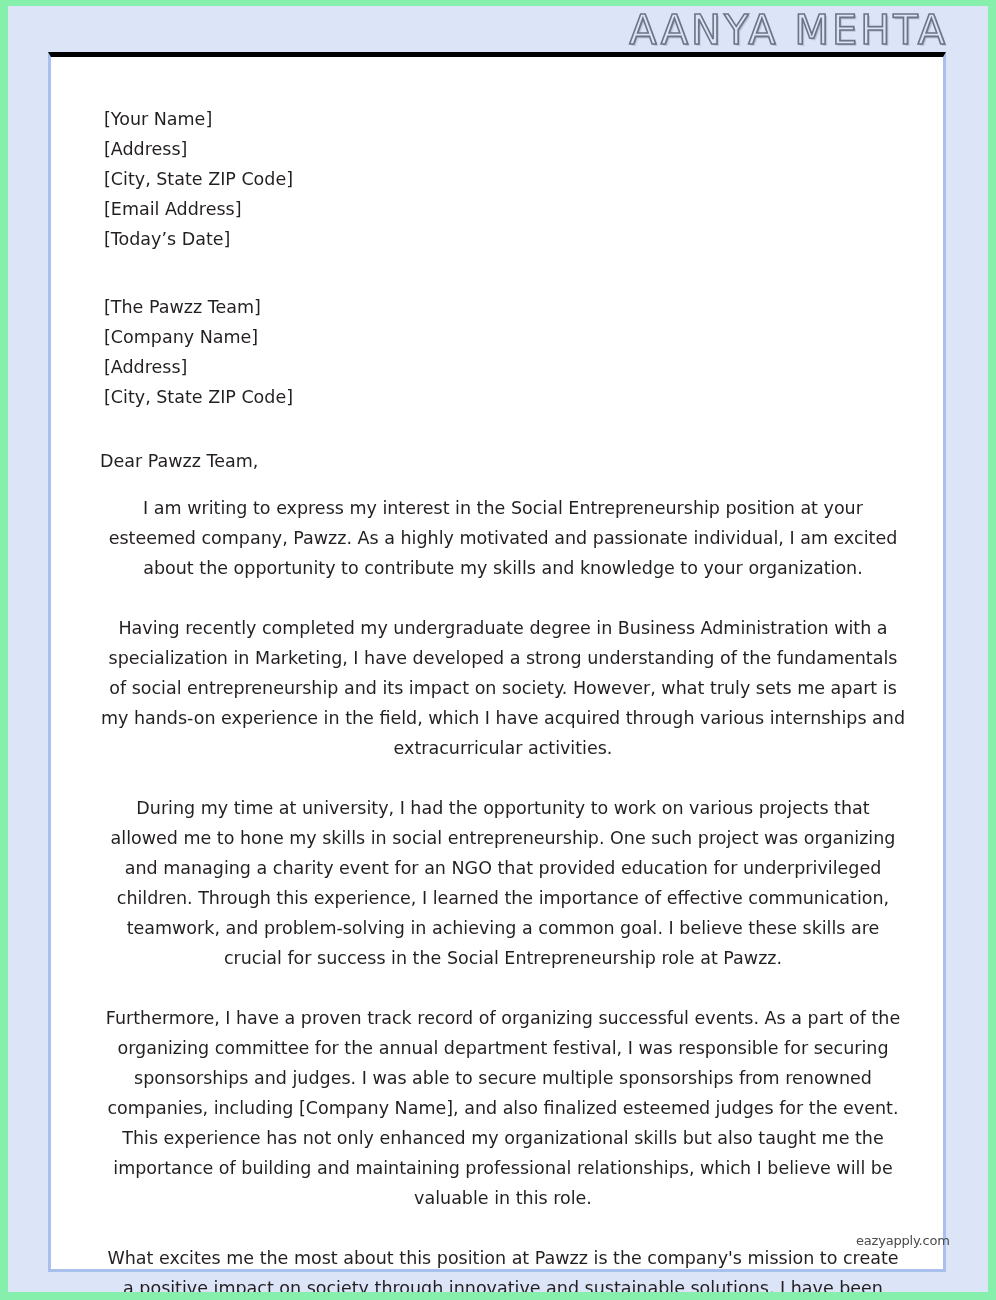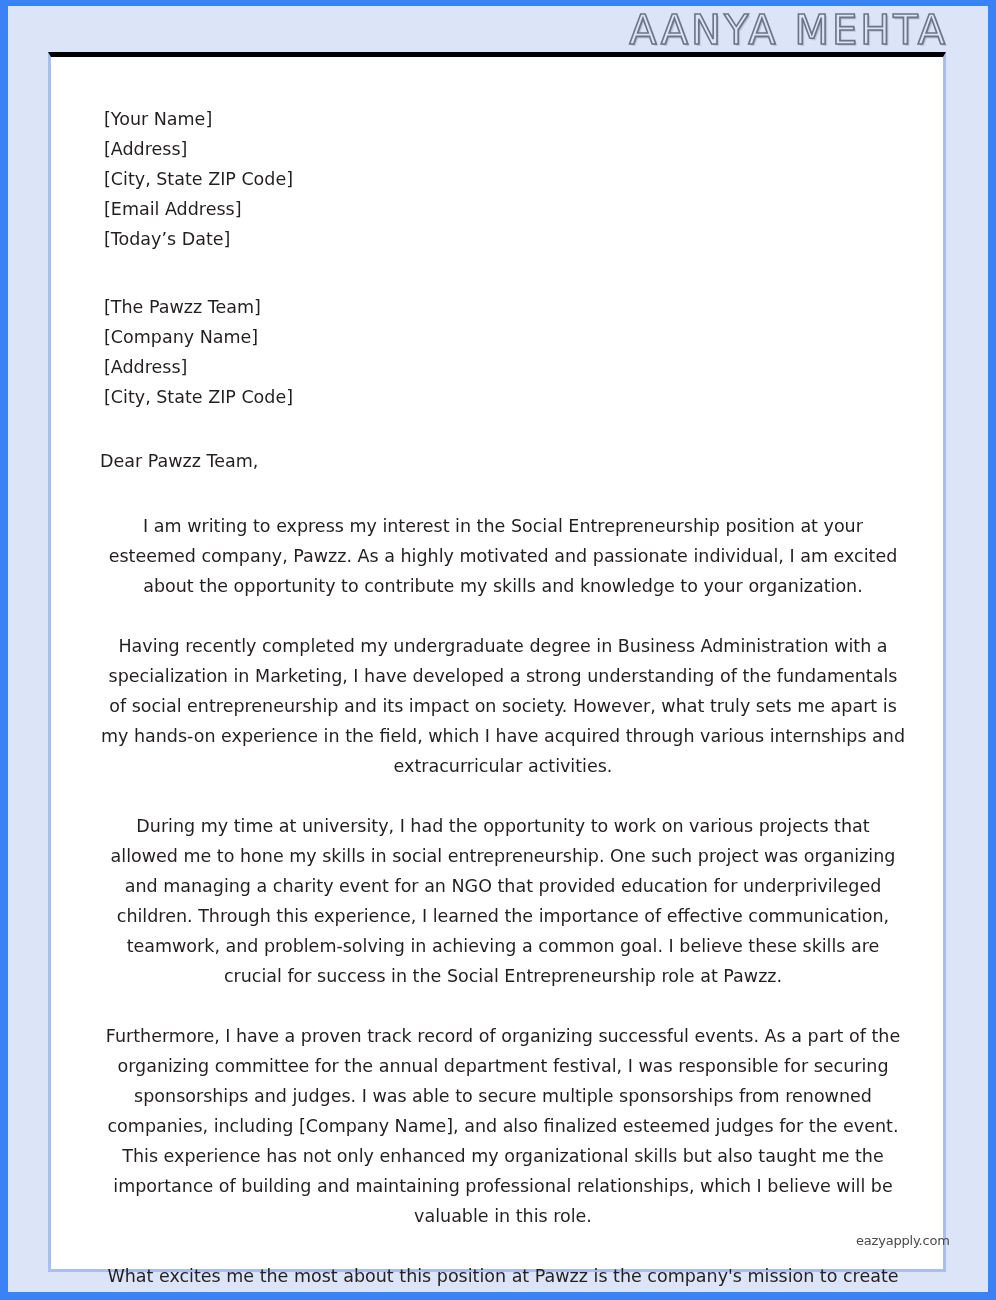--- a/index.html
+++ b/index.html
@@ -10,21 +10,21 @@
     overflow: hidden;
     background: #000000;
     font-family: "DejaVu Sans", sans-serif;
   }
 
   
   #frame {
     position: relative;
     width: 996px;
     height: 1300px;
-    background: #3b82f6;
+    background: #86efac;
     padding: 6px 8px 8px 8px;
   }
 
   
   #canvas {
     position: relative;
     width: 980px;
     height: 1286px;
     background: #dce4f8;
     overflow: hidden;
@@ -91,21 +91,21 @@
 
   .gap-sm { height: 30px; }
   .gap-md { height: 30px; }
 
   .para {
     margin: 0 0 30px 0;
     text-align: center;
   }
   .para:last-child { margin-bottom: 8px; }
 
-  .salutation { margin: 0 0 35px 0; }
+  .salutation { margin: 0 0 17px 0; }
 
   
   #watermark {
     position: absolute;
     left: 848px;
     top: 1227px;
     font-family: "DejaVu Sans", sans-serif;
     font-size: 13px;
     line-height: 16px;
     color: #4a4a4a;

